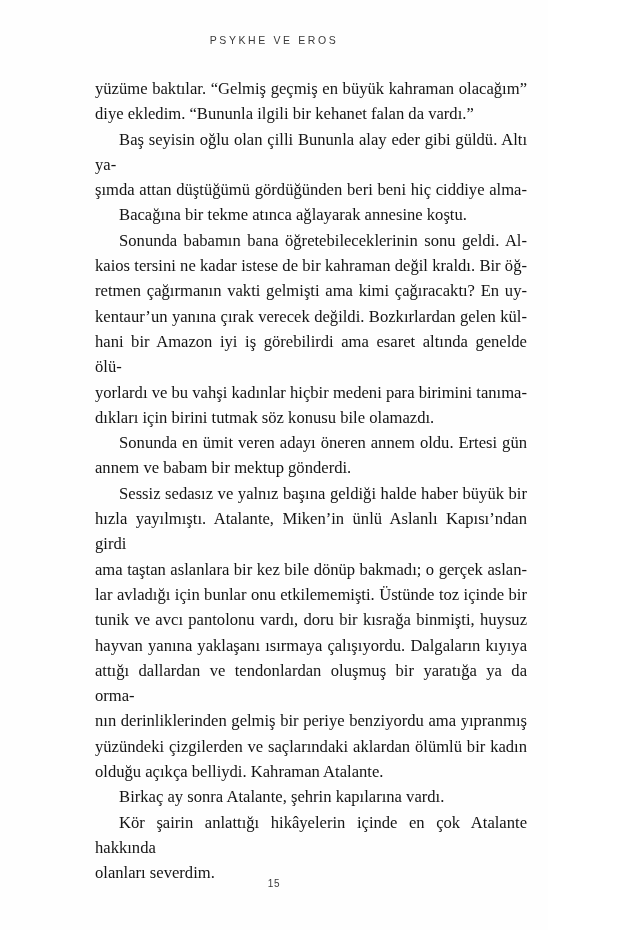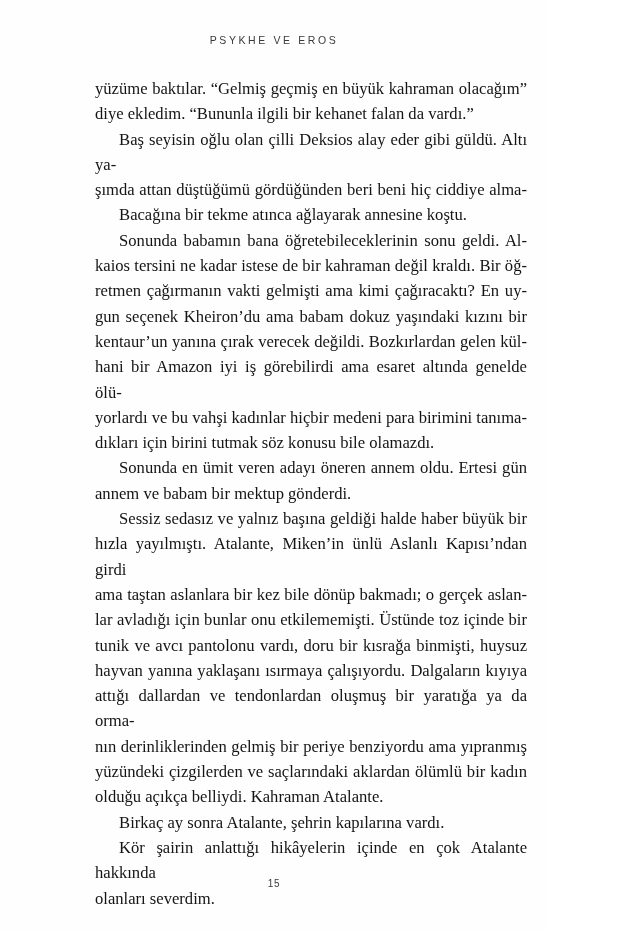--- a/index.html
+++ b/index.html
@@ -85,31 +85,30 @@
 <div class="page">
 
   <div class="running-head">PSYKHE VE EROS</div>
 
   <div class="text-block">
       <p class="para">
         <span class="line j">yüzüme baktılar. “Gelmiş geçmiş en büyük kahraman olacağım”</span>
         <span class="line last">diye ekledim. “Bununla ilgili bir kehanet falan da vardı.”</span>
       </p>
       <p class="para">
-        <span class="line j ind">Baş seyisin oğlu olan çilli Deksios alay eder gibi güldü. Altı ya-</span>
+        <span class="line j ind">Baş seyisin oğlu olan çilli Bununla alay eder gibi güldü. Altı ya-</span>
         <span class="line j">şımda attan düştüğümü gördüğünden beri beni hiç ciddiye alma-</span>
       </p>
       <p class="para">
         <span class="line last ind">Bacağına bir tekme atınca ağlayarak annesine koştu.</span>
       </p>
       <p class="para">
         <span class="line j ind">Sonunda babamın bana öğretebileceklerinin sonu geldi. Al-</span>
         <span class="line j">kaios tersini ne kadar istese de bir kahraman değil kraldı. Bir öğ-</span>
         <span class="line j">retmen çağırmanın vakti gelmişti ama kimi çağıracaktı? En uy-</span>
-        <span class="line j">gun seçenek Kheiron’du ama babam dokuz yaşındaki kızını bir</span>
         <span class="line j">kentaur’un yanına çırak verecek değildi. Bozkırlardan gelen kül-</span>
         <span class="line j">hani bir Amazon iyi iş görebilirdi ama esaret altında genelde ölü-</span>
         <span class="line j">yorlardı ve bu vahşi kadınlar hiçbir medeni para birimini tanıma-</span>
         <span class="line last">dıkları için birini tutmak söz konusu bile olamazdı.</span>
       </p>
       <p class="para">
         <span class="line j ind">Sonunda en ümit veren adayı öneren annem oldu. Ertesi gün</span>
         <span class="line last">annem ve babam bir mektup gönderdi.</span>
       </p>
       <p class="para">

